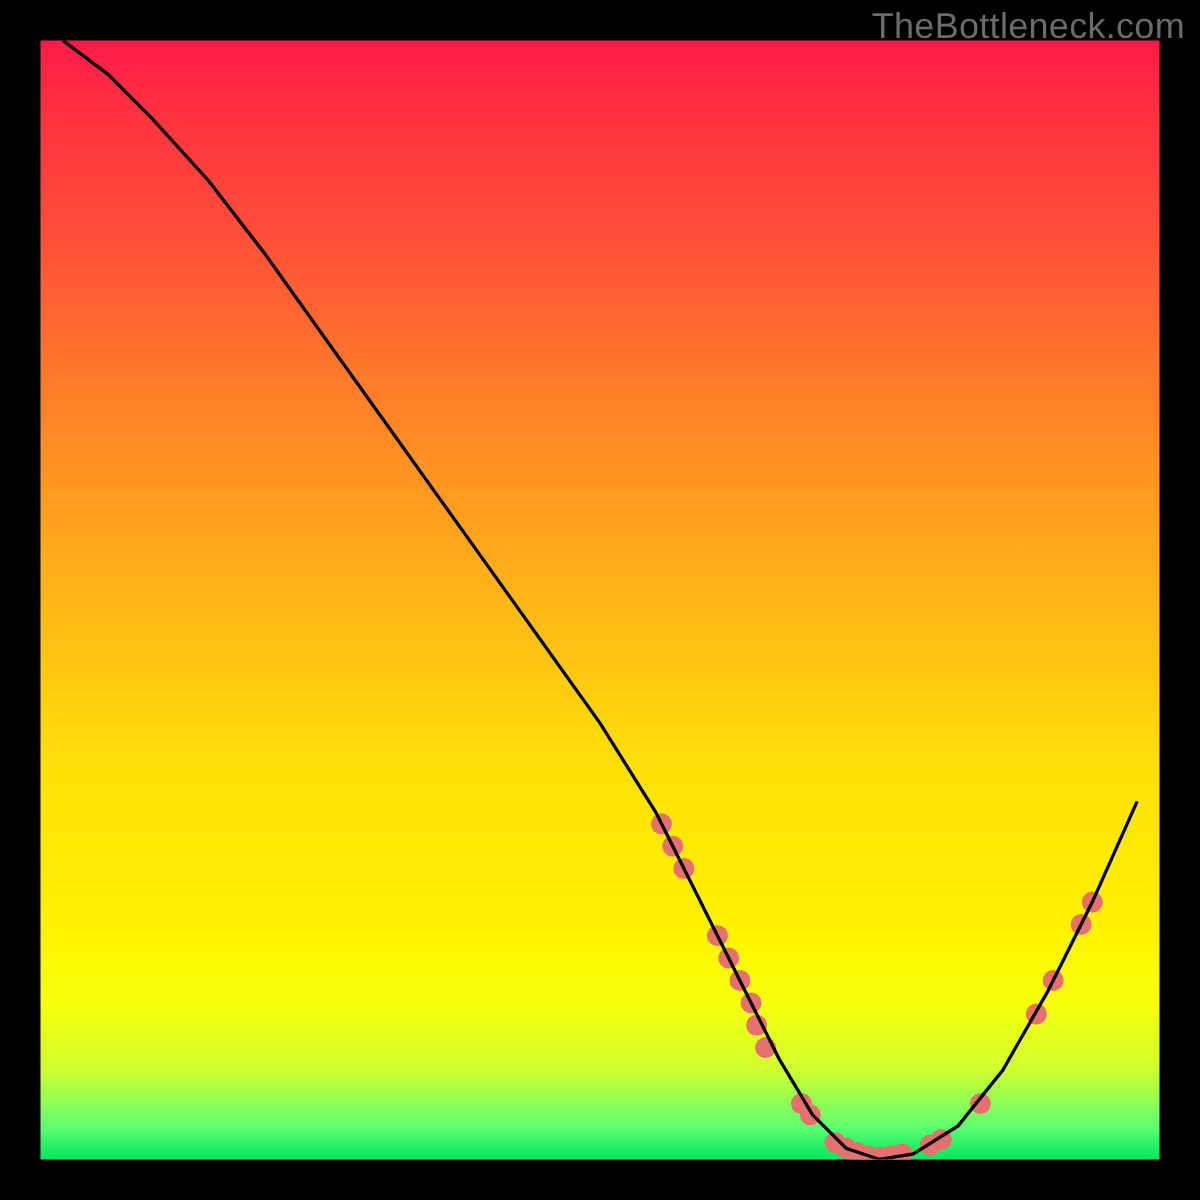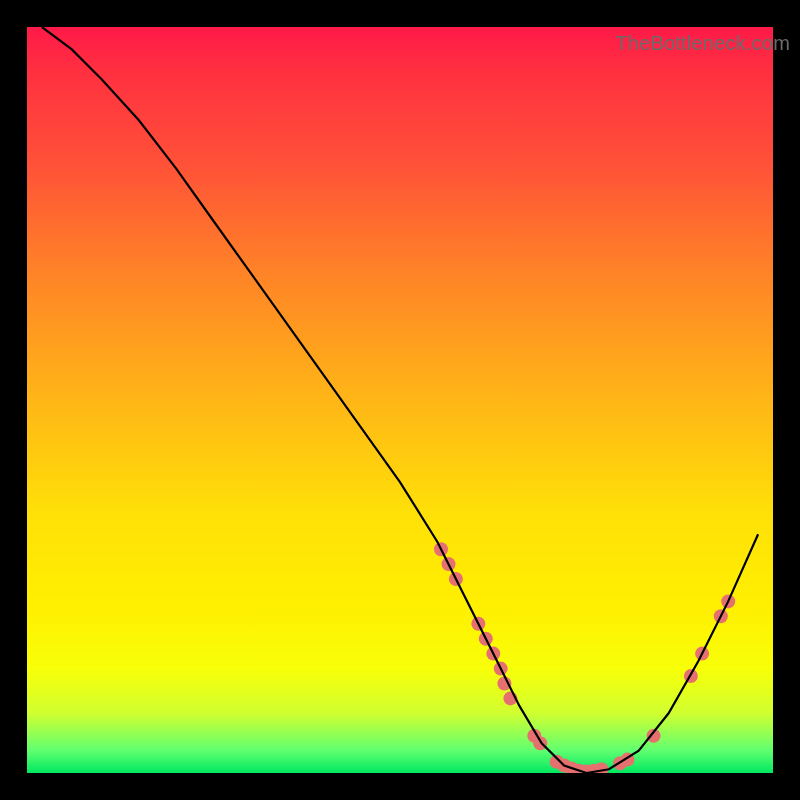--- a/index.html
+++ b/index.html
@@ -42,24 +42,23 @@
     left: 0;
     top: 0;
     width: 746px;
     height: 746px;
   }
   .watermark {
     position: absolute;
     top: 4px;
     right: 10px;
     color: #6b6b6b;
-    font-size: 20px;
+    font-size: 24px;
     font-weight: 500;
     letter-spacing: 0.2px;
-    margin-top: 28px;
   }
 </style>
 </head>
 <body>
 
 <div class="frame">
   <div class="plot">
     <svg class="curve" viewBox="0 0 746 746">
       <g id="markers-group">
           <circle cx="414.0" cy="522.2" r="7" fill="#e67070"></circle>

